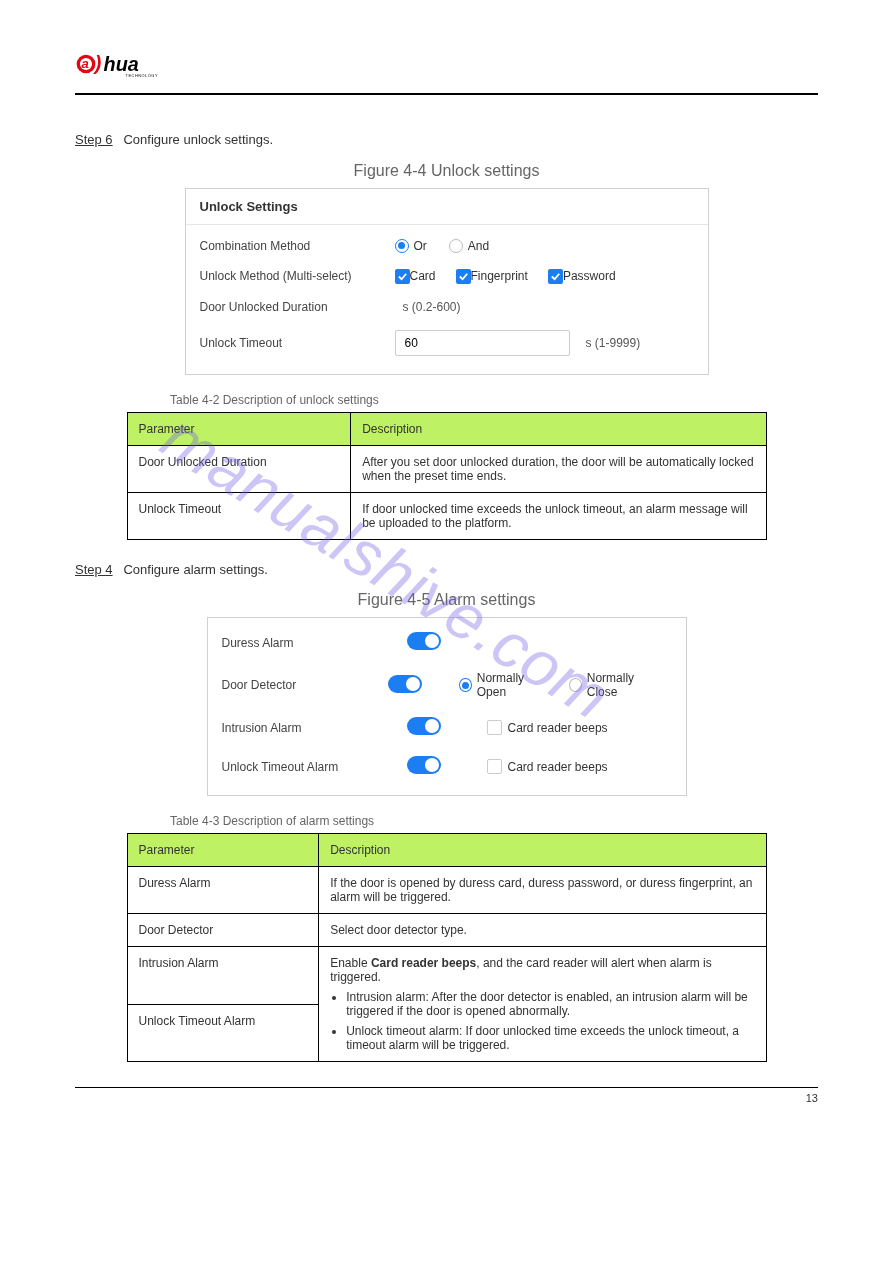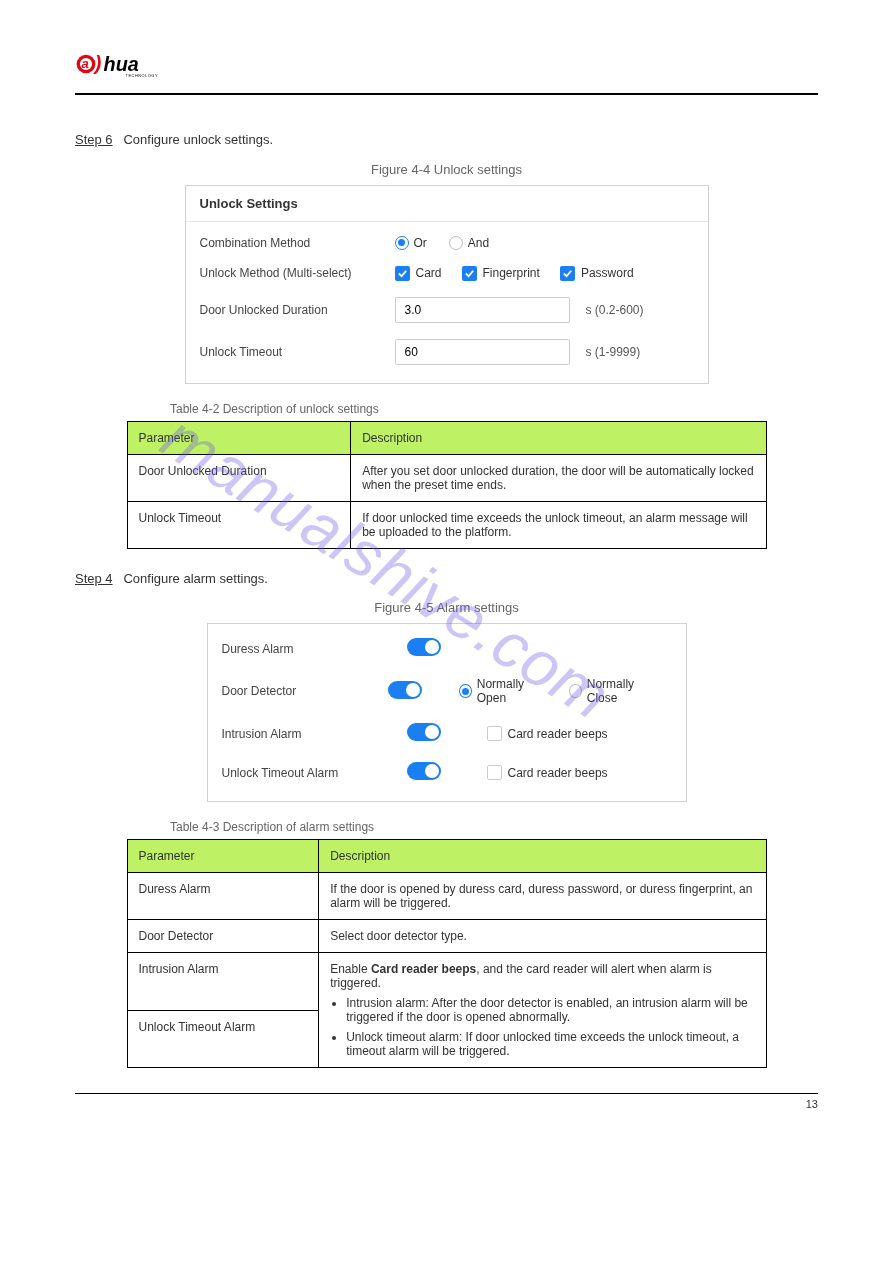--- a/index.html
+++ b/index.html
@@ -19,21 +19,21 @@
       border-bottom: 2px solid #000;
     }
     .logo {
       display: flex;
       align-items: flex-end;
     }
     .logo-svg { width: 110px; height: 38px; }
     .step-block { margin-top: 35px; font-size: 13px; line-height: 1.5; }
     .step-header { margin-bottom: 3px; }
     .step-num { text-decoration: underline; }
-    .figure-caption { text-align: center; font-size: 13px; margin: 12px 0 8px 0; color: #666; }
+    .figure-caption { text-align: center; font-size: 16px; margin: 12px 0 8px 0; color: #666; }
     .panel {
       border: 1px solid #d0d0d0;
       width: 524px;
       margin: 0 auto 18px auto;
       font-size: 12px;
       color: #333;
     }
     .panel-header {
       padding: 10px 14px;
       border-bottom: 1px solid #e5e5e5;
@@ -60,21 +60,21 @@
       border: 1px solid #bbb; display: inline-flex;
       align-items: center; justify-content: center;
       background: #fff;
     }
     .radio-dot.checked { border-color: #1b7ef2; }
     .radio-dot.checked::after {
       content: ""; width: 7px; height: 7px; border-radius: 50%;
       background: #1b7ef2;
     }
     .checkbox {
-      display: inline-flex; align-items: center; gap: 6px; margin-right: 12px;
+      display: inline-flex; align-items: center; margin-right: 12px;
     }
     .checkbox-box {
       width: 15px; height: 15px; border-radius: 2px;
       background: #1b7ef2; display: inline-flex;
       align-items: center; justify-content: center;
     }
     .checkbox-box.unchecked { background: #fff; border: 1px solid #ccc; }
     .checkbox-box svg { width: 11px; height: 11px; }
     .textfield {
       border: 1px solid #ccc; border-radius: 2px;
@@ -185,21 +185,20 @@
                 <path d="M2 6 L5 9 L10 3" stroke="#fff" stroke-width="2" fill="none"></path>
               </svg>
             </span>
           <span>Password</span>
         </span>
       </div>
     </div>
     <div class="panel-row">
       <div class="panel-label">Door Unlocked Duration</div>
       <div class="panel-control">
-        <input class="textfield" value="3.0" style="">
         <span class="unit">s (0.2-600)</span>
       </div>
     </div>
     <div class="panel-row">
       <div class="panel-label">Unlock Timeout</div>
       <div class="panel-control">
         <input class="textfield" value="60" style="">
         <span class="unit">s (1-9999)</span>
       </div>
     </div>

